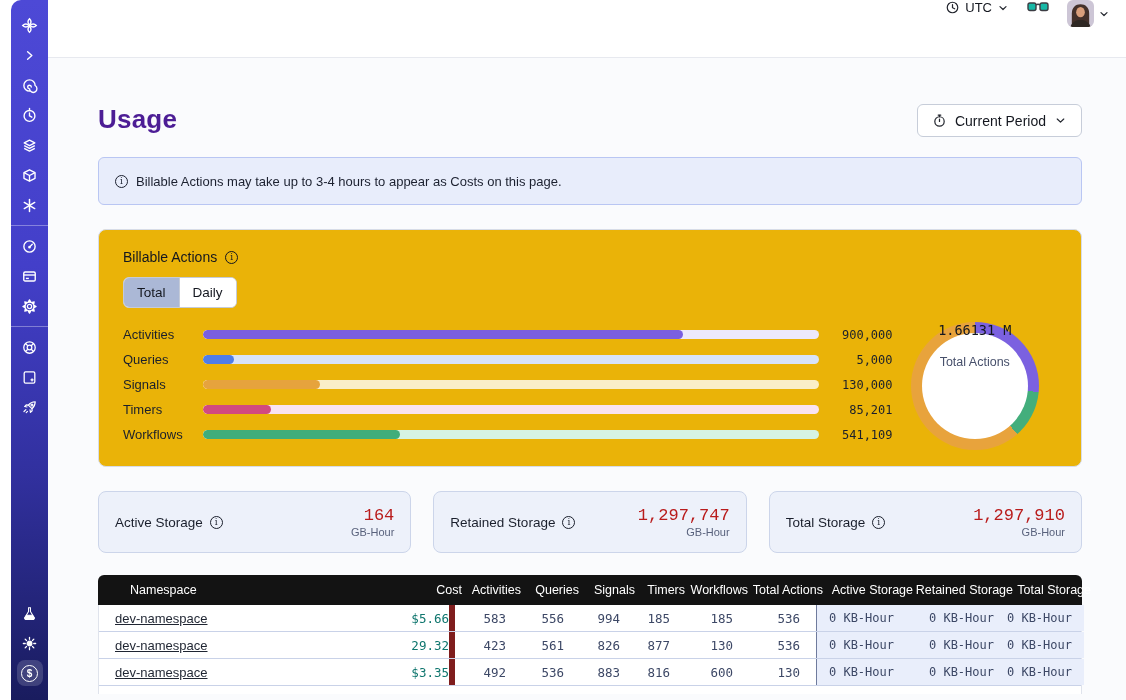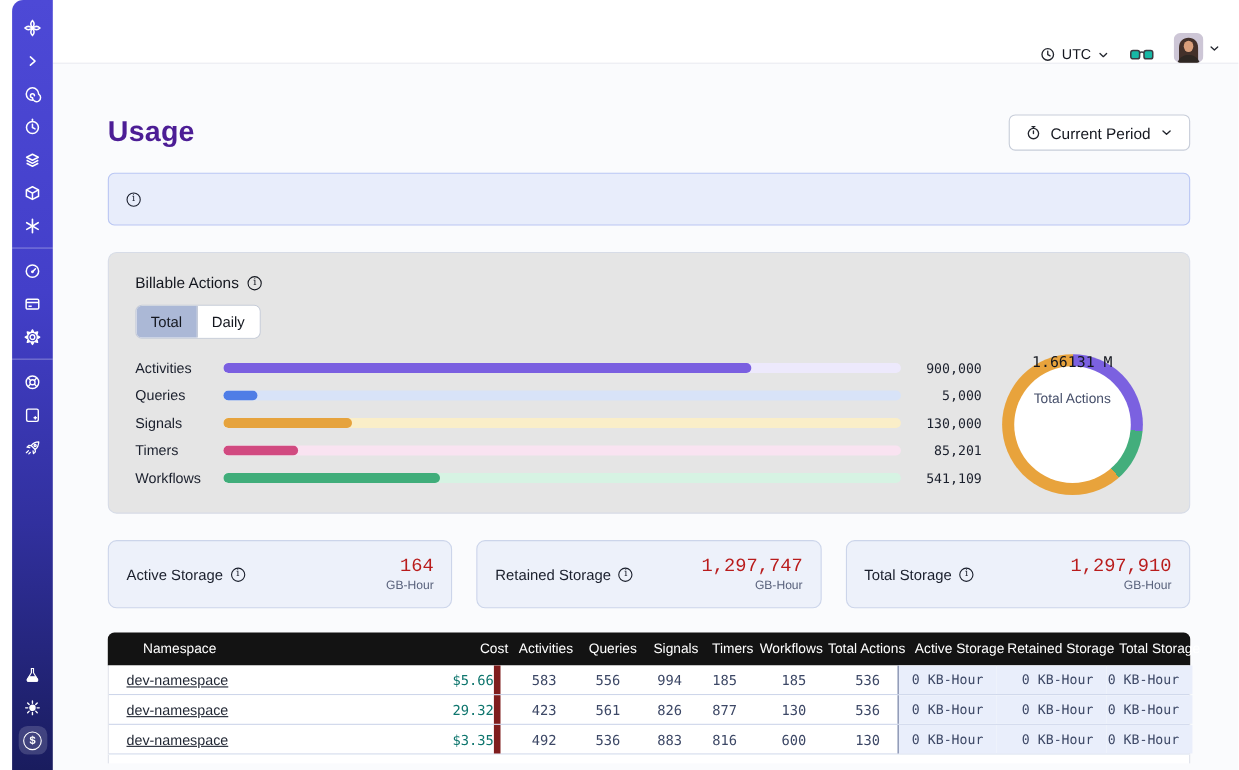--- a/index.html
+++ b/index.html
@@ -17,21 +17,21 @@
   .sicon svg { display:block; }
   .sdiv { width:37px; height:1px; background:rgba(255,255,255,.35); margin:5px 0; flex:none; }
   .sspacer { flex:1; }
   .dollar-chip { width:26px; height:26px; border-radius:8px; background:rgba(255,255,255,.16);
     display:flex; align-items:center; justify-content:center; }
   .dollar-circ { width:17px; height:17px; border:1.4px solid #fff; border-radius:50%;
     color:#fff; font-size:10px; font-weight:bold; display:flex; align-items:center; justify-content:center; }
 
   
   .topbar { margin-left:48px; height:58px; background:#fff; border-bottom:1px solid #e7e9ef;
-    display:flex; align-items:flex-end; justify-content:flex-end; gap:18px; padding-right:16px; }
+    display:flex; align-items:flex-start; justify-content:flex-end; gap:18px; padding-right:16px; }
   .tz { display:flex; align-items:center; gap:5px; font-size:13px; color:#14171f; cursor:pointer; }
   .avatar-group { display:flex; align-items:center; gap:4px; cursor:pointer; }
   .avatar { width:27px; height:27px; border-radius:6px; overflow:hidden; display:block; }
 
   
   .main { margin-left:48px; height:658px; background:#fafbfd; padding:0 44px 0 50px; overflow:hidden; }
 
   .page-header { margin-top:46px; position:relative; }
   .page-title { font-size:26px; font-weight:600; color:#4c1d95; letter-spacing:.2px; }
   .page-subtitle { font-size:11px; color:#3b4250; margin-top:6px; }
@@ -40,21 +40,21 @@
     padding:0 14px; font-size:14px; color:#14171f; cursor:pointer; }
 
   .banner { margin-top:22px; height:48px; background:#e8edfb; border:1px solid #b9c6f3;
     border-radius:6px; display:flex; align-items:center; gap:8px; padding:0 16px;
     font-size:13px; color:#1c2130; }
   .info-i { width:13px; height:13px; border:1.1px solid currentColor; border-radius:50%;
     display:inline-flex; align-items:center; justify-content:center; font-size:9px; line-height:1;
     font-family:"DejaVu Serif",serif; flex:none; }
 
   
-  .card { margin-top:24px; height:238px; background:#e5e5e5; border:1px solid #d7dce7;
+  .card { margin-top:24px; height:238px; background:#eab308; border:1px solid #d7dce7;
     border-radius:8px; padding:19px 24px; }
   .card-title { display:flex; align-items:center; gap:8px; font-size:14px; color:#14171f; }
   .tab-group { margin-top:12px; display:inline-flex; border:1px solid #c5cbd8; border-radius:6px;
     overflow:hidden; background:#fff; }
   .tab { height:29px; padding:0 13px; display:flex; align-items:center; font-size:13.5px;
     color:#14171f; cursor:pointer; background:#fff; }
   .tab.active { background:#abb8d6; }
   .tab + .tab { border-left:1px solid #c5cbd8; }
 
   .chart-zone { margin-top:14px; display:flex; }
@@ -261,20 +261,21 @@
       </svg>
       <span>Current Period</span>
       <svg width="13" height="13" viewBox="0 0 16 16" fill="none" stroke="#23262e" stroke-width="1.5" stroke-linecap="round" stroke-linejoin="round">
           <path d="M4 6.2 L8 10 L12 6.2"></path>
         </svg>
     </button>
   </div>
 
   <div class="banner">
     <span class="info-i">i</span>
+    <span>Billable Actions may take up to 3-4 hours to appear as Costs on this page.</span>
   </div>
 
   <section class="card">
     <div class="card-title">
       <span>Billable Actions</span>
       <span class="info-i">i</span>
     </div>
     <div class="tab-group">
       <div class="tab active">Total</div>
       <div class="tab">Daily</div>

